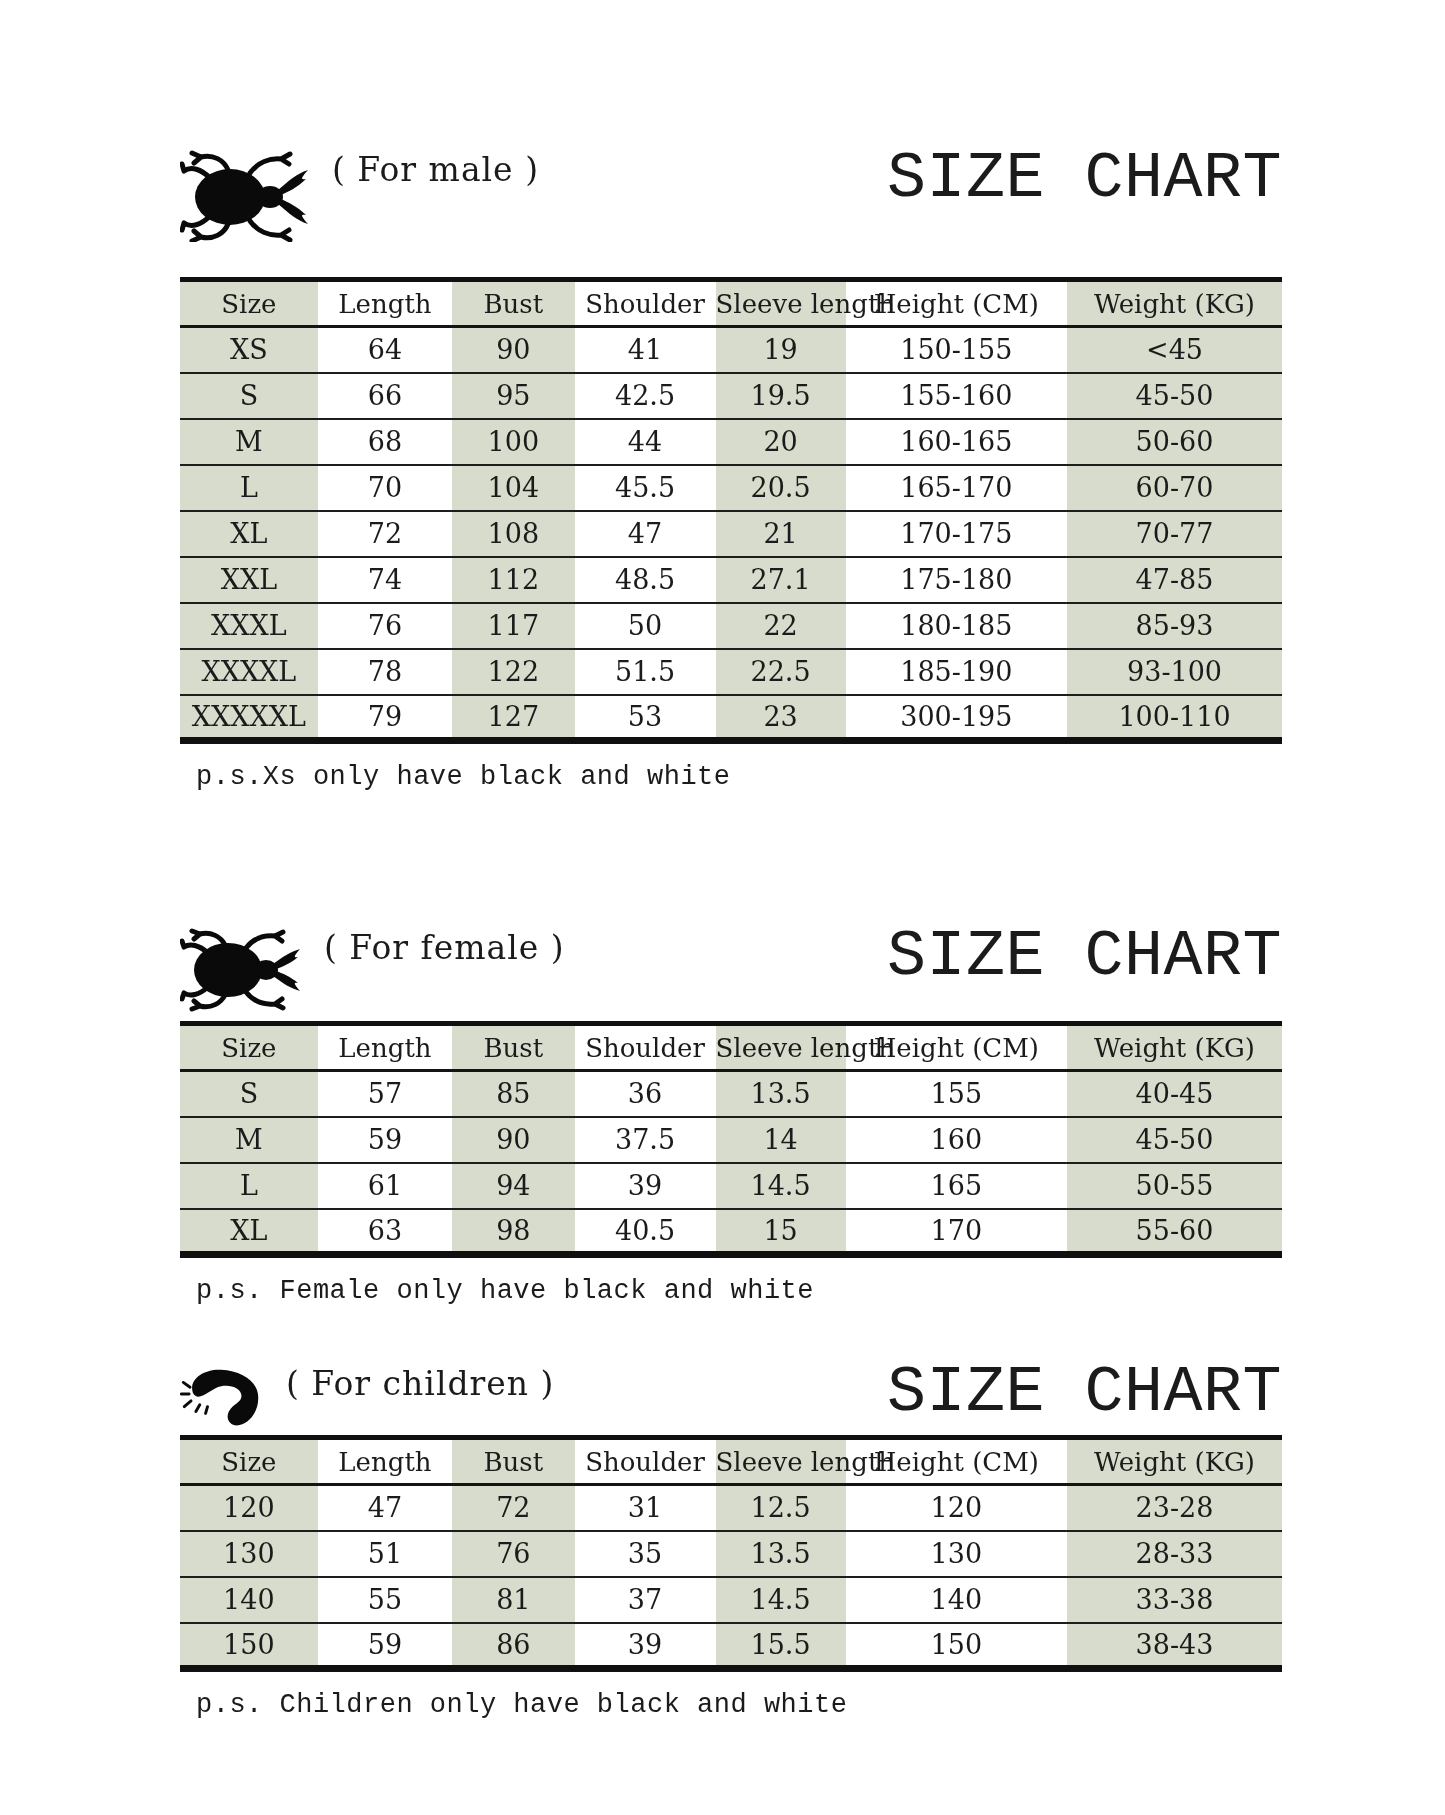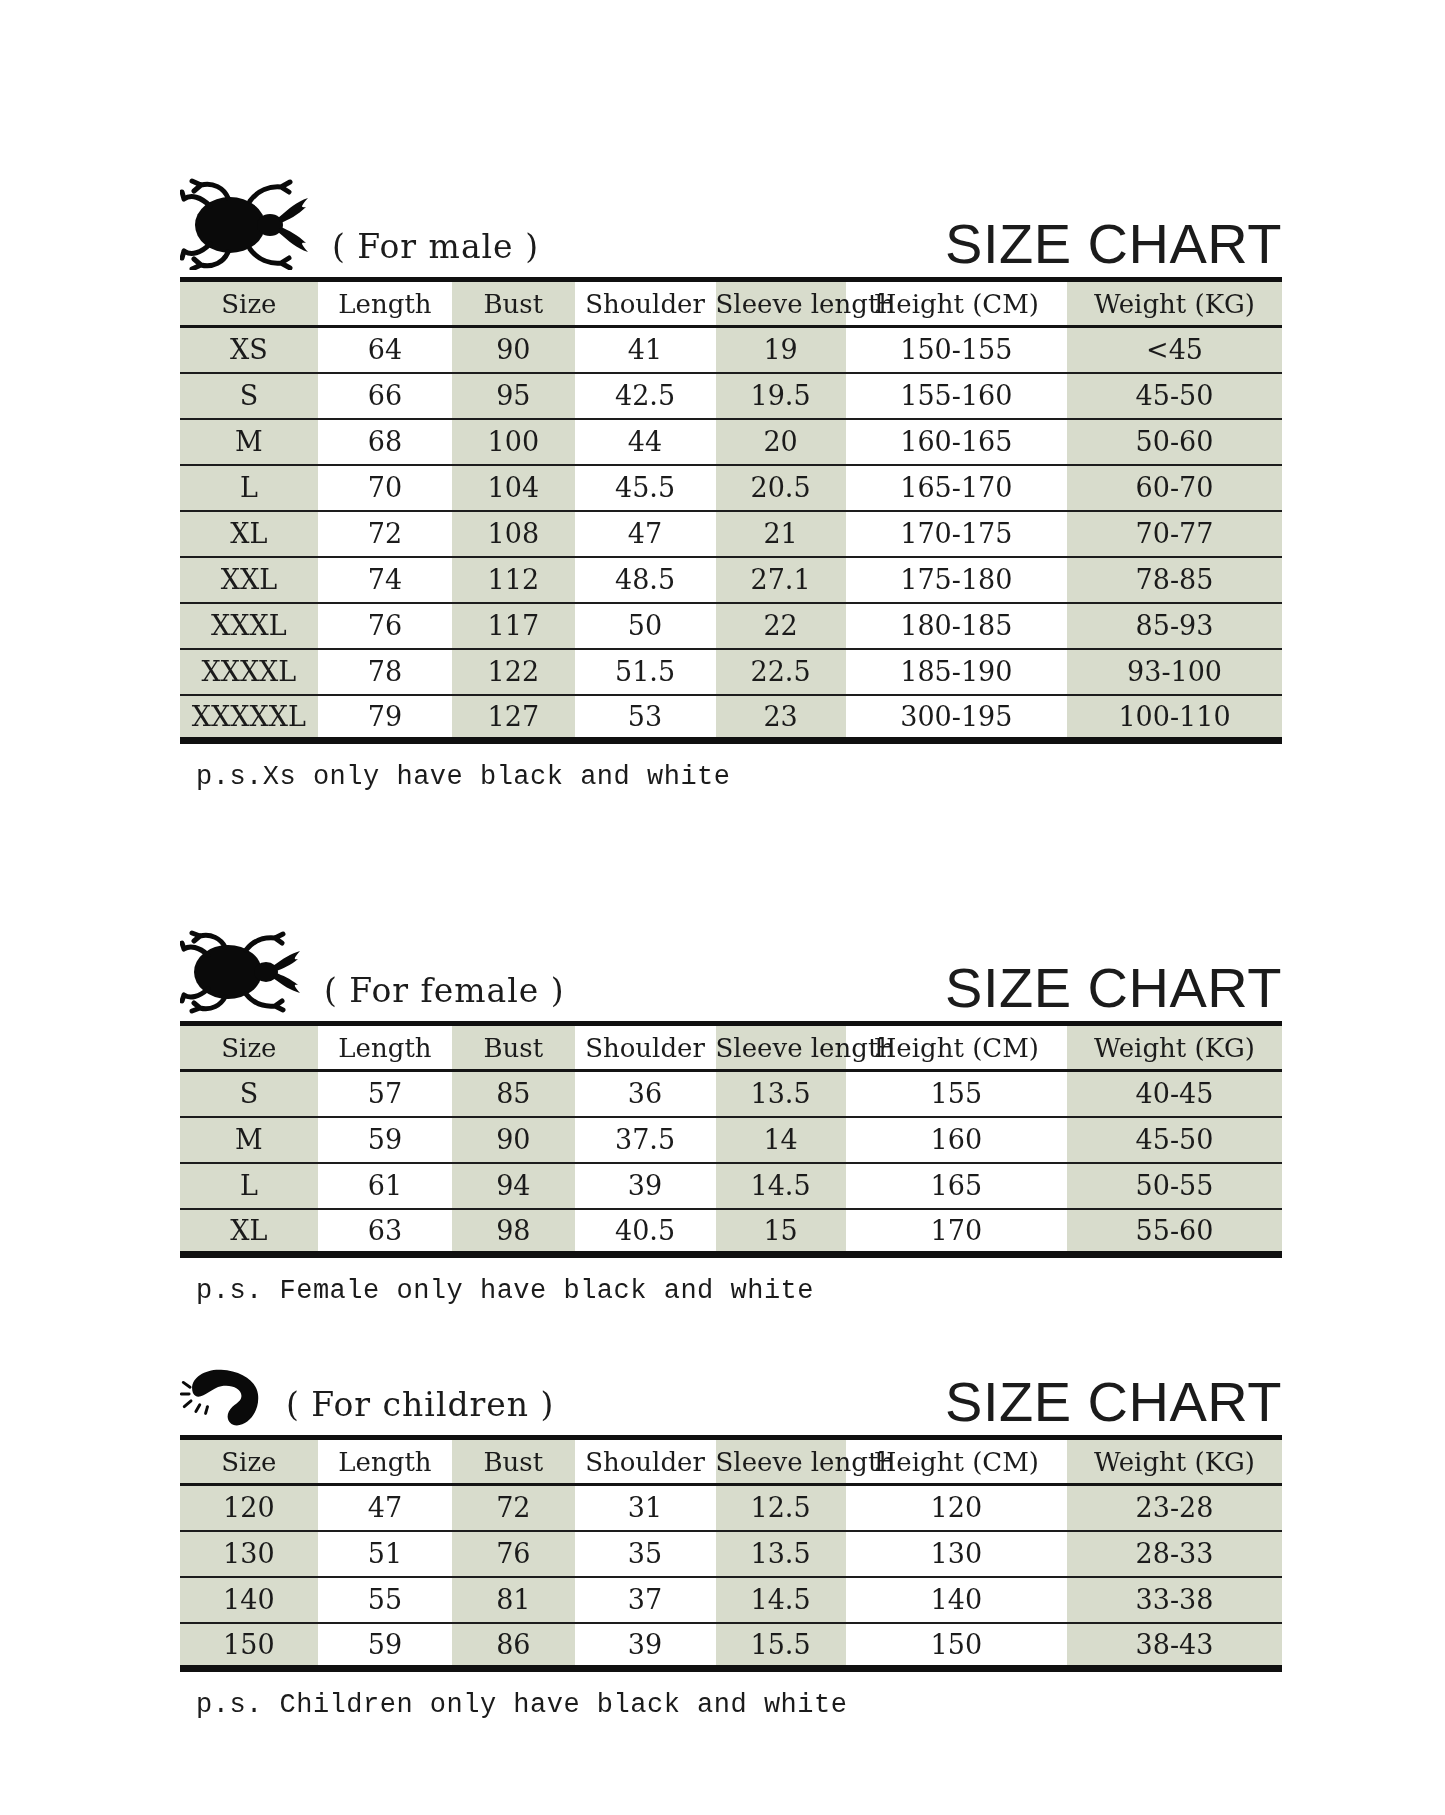--- a/index.html
+++ b/index.html
@@ -11,42 +11,42 @@
     background:#ffffff;
     color:#1b1b1b;
     font-family:"DejaVu Serif", serif;
     overflow:hidden;
   }
   .section { position:absolute; left:180px; width:1102px; }
   .section-male     { top:150px; }
   .section-female   { top:928px; }
   .section-children { top:1364px; }
 
-  .section-header { display:flex; align-items:flex-end; margin-bottom:7px; }
+  .section-header { display:flex; align-items:flex-start; margin-bottom:7px; }
   .section-male .section-header     { height:120px; }
   .section-female .section-header   { height:86px; }
   .section-children .section-header { height:64px; }
 
   .icon { display:inline-flex; align-items:flex-end; margin-right:18px; }
   .icon svg { display:block; }
   .section-male .icon svg     { width:134px; height:92px; }
   .section-female .icon svg   { width:126px; height:84px; }
   .section-children .icon svg { width:88px;  height:64px; }
 
   .section-label {
     font-size:33px;
     letter-spacing:1px;
     padding-bottom:4px;
     white-space:nowrap;
   }
   .size-chart-title {
     margin-left:auto;
-    font-family:Liberation Sans, sans-serif;
+    font-family:Liberation Mono, monospace;
     font-weight:400;
-    font-size:56px;
+    font-size:65px;
     line-height:0.92;
     letter-spacing:0.5px;
     white-space:nowrap;
   }
 
   table.size-table {
     width:100%;
     table-layout:fixed;
     border-collapse:collapse;
     border-top:5px solid #101010;
@@ -180,21 +180,21 @@
             <td>170-175</td>
             <td>70-77</td>
           </tr>
           <tr>
             <td>XXL</td>
             <td>74</td>
             <td>112</td>
             <td>48.5</td>
             <td>27.1</td>
             <td>175-180</td>
-            <td>78-85</td>
+            <td>47-85</td>
           </tr>
           <tr>
             <td>XXXL</td>
             <td>76</td>
             <td>117</td>
             <td>50</td>
             <td>22</td>
             <td>180-185</td>
             <td>85-93</td>
           </tr>

